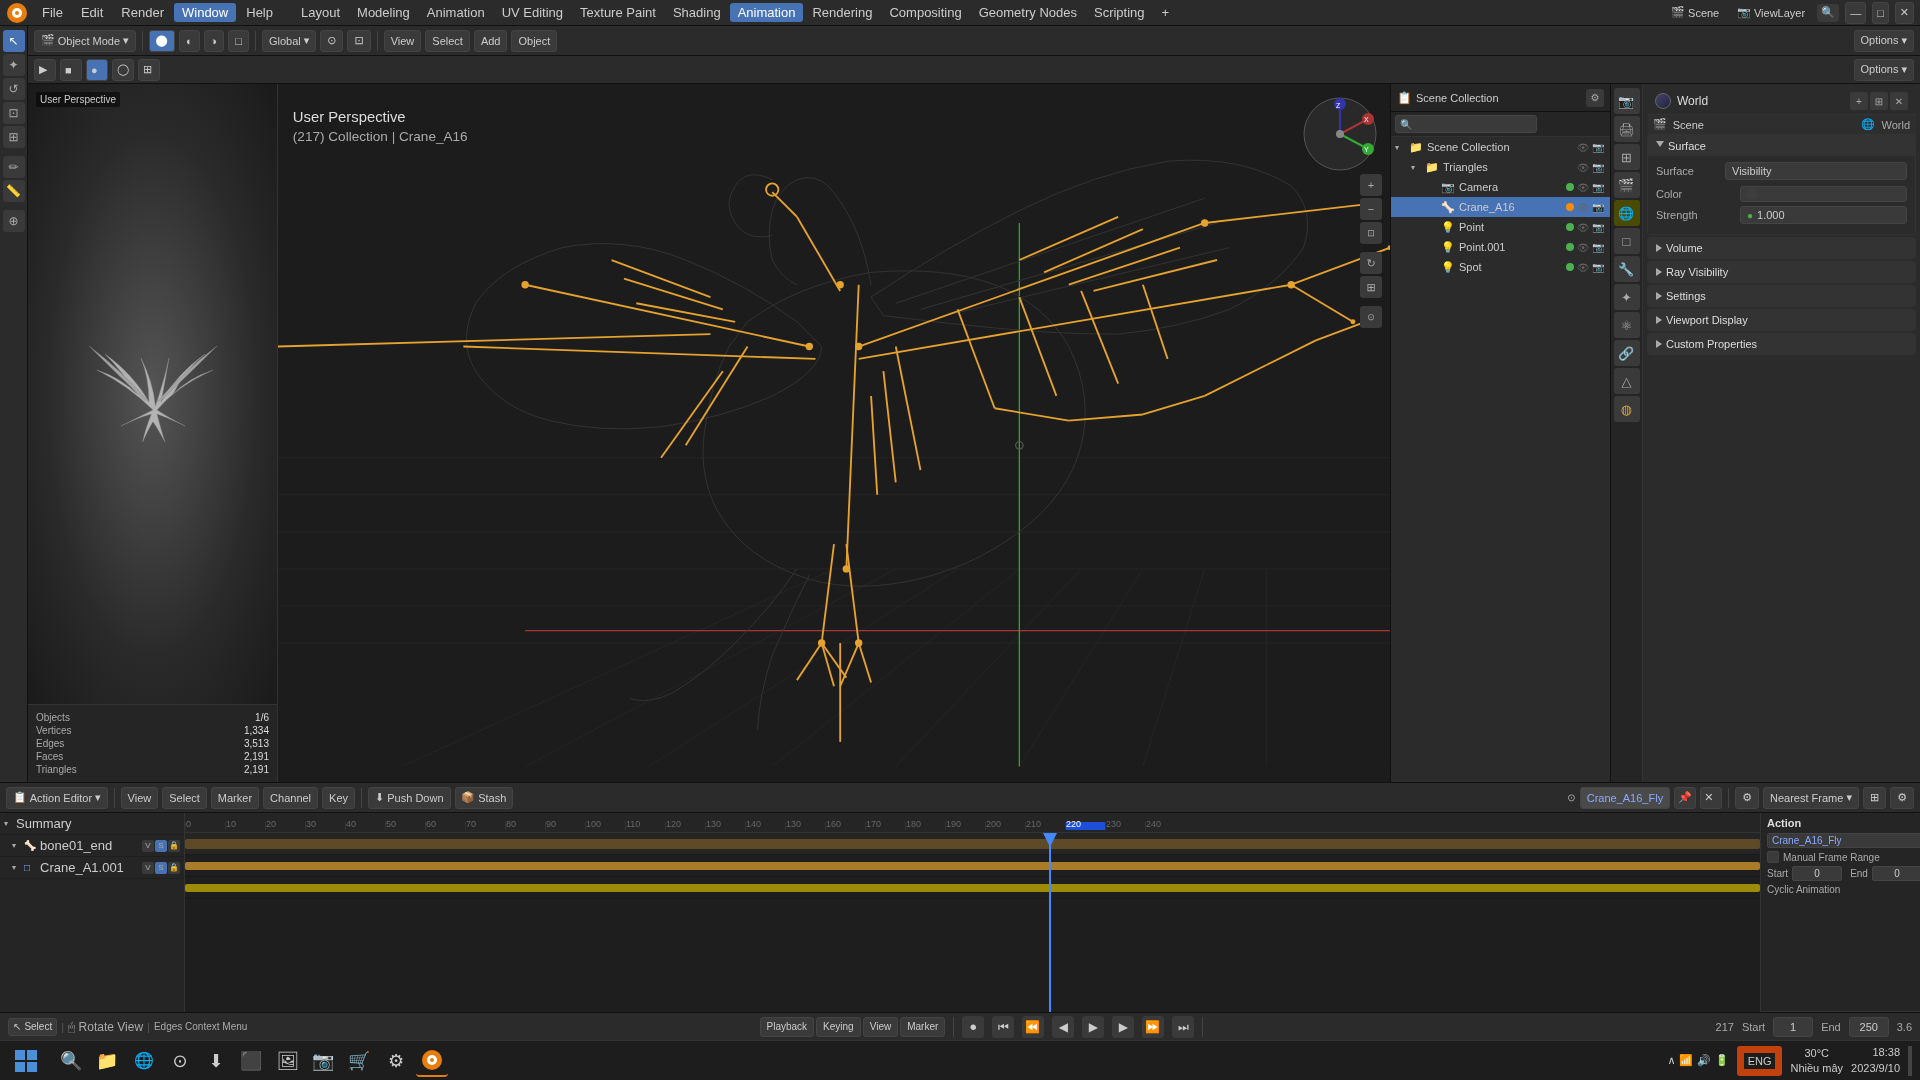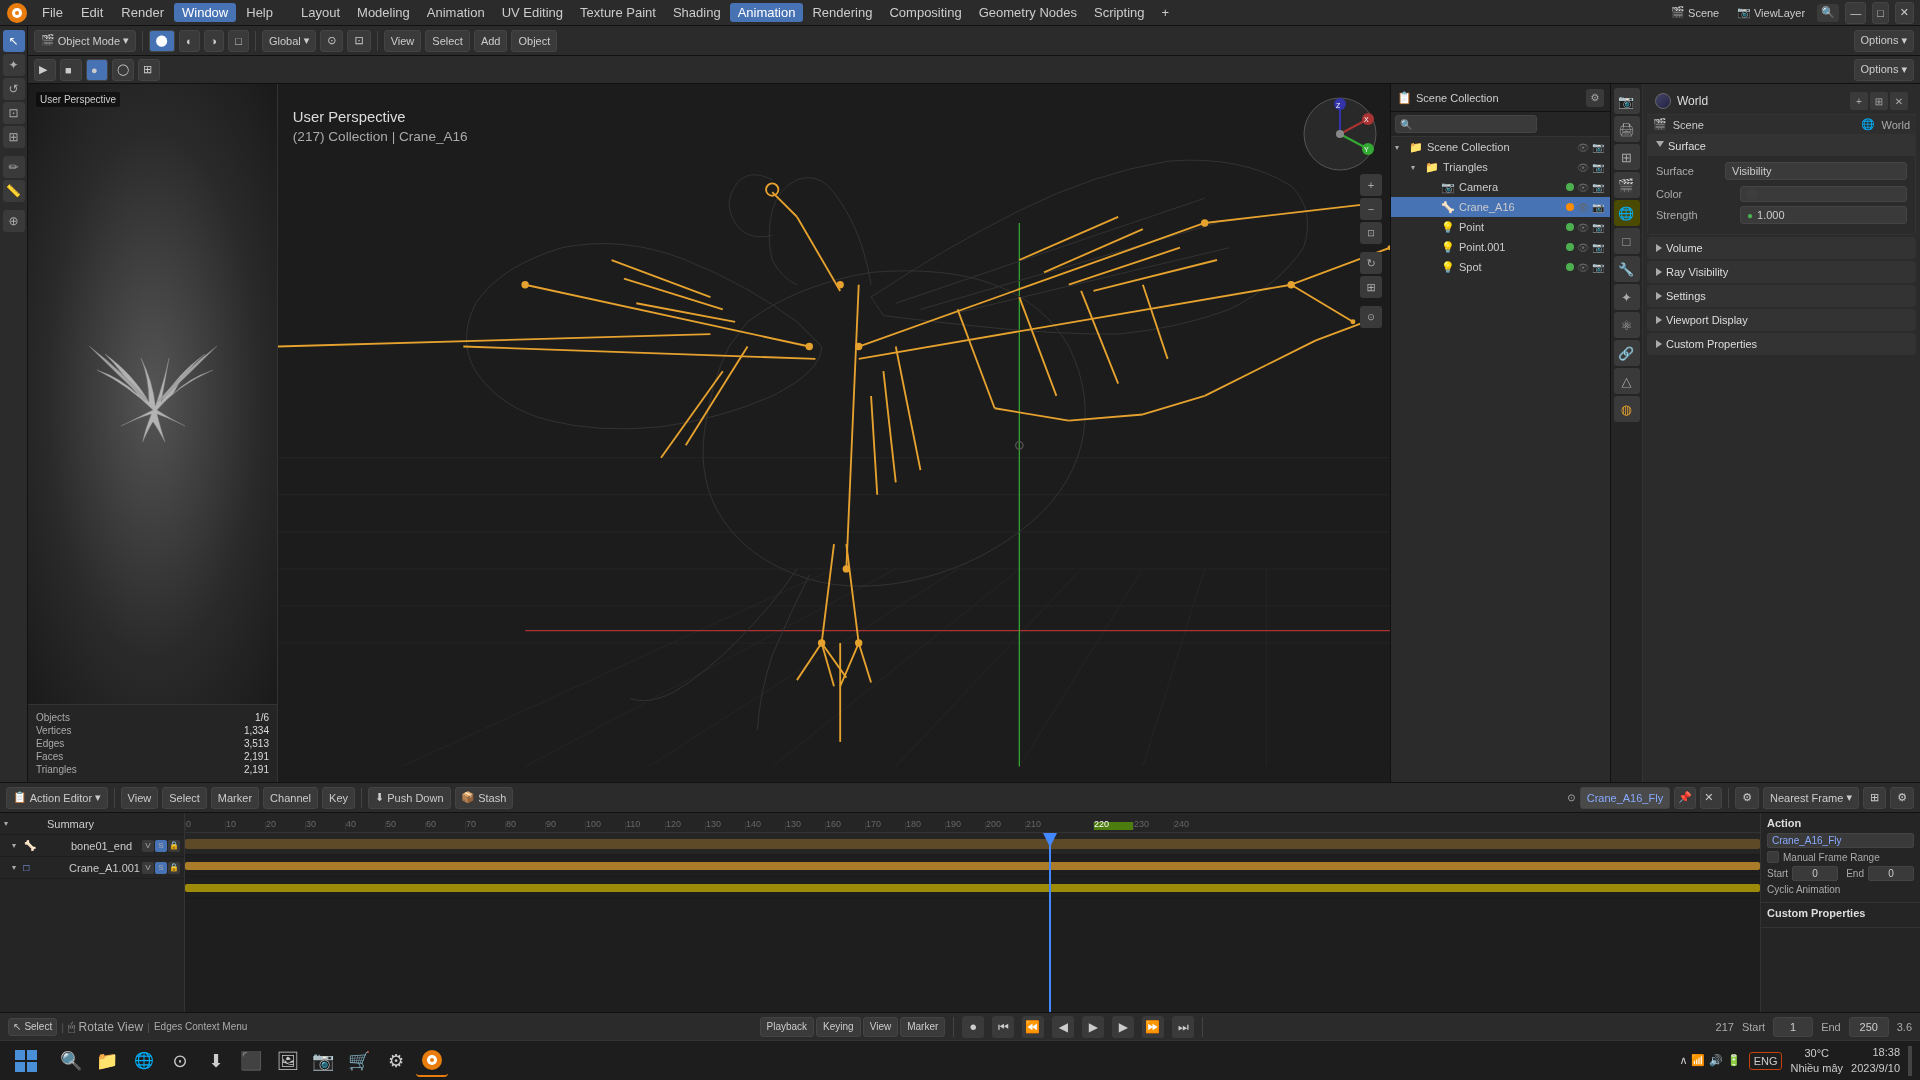--- a/index.html
+++ b/index.html
@@ -364,21 +364,21 @@
       height: 22px;
       display: flex;
       align-items: center;
       padding: 0 4px;
       border-bottom: 1px solid #1e1e1e;
       cursor: pointer;
       gap: 2px;
     }
     .tl-arrow { width: 10px; font-size: 8px; color: #aaa; }
     .tl-icon { font-size: 10px; width: 14px; }
-    .tl-label { font-size: 11px; color: #ccc; flex: 1; margin-left: 31px; }
+    .tl-label { font-size: 13px; color: #ccc; flex: 1; }
     .tl-icons { display: flex; gap: 1px; }
     .tl-sm-icon { width: 12px; height: 12px; background: #3a3a3a; border-radius: 2px; font-size: 8px; display: flex; align-items: center; justify-content: center; color: #aaa; cursor: pointer; }
     .tl-sm-icon.active { background: #4772b3; }
 
     .timeline-tracks {
       flex: 1;
       background: #1e1e1e;
       position: relative;
       overflow: hidden;
     }
@@ -449,21 +449,21 @@
       background: #4488ff;
       clip-path: polygon(50% 100%, 0% 0%, 100% 0%);
     }
 
     
     .timeline-props {
       width: 160px;
       background: #252525;
       border-left: 1px solid #333;
       display: flex;
-      flex-direction: column;
+      flex-direction: row;
       overflow-y: auto;
     }
 
     .tp-section {
       padding: 4px 6px;
       border-bottom: 1px solid #333;
     }
     .tp-title {
       font-size: 11px;
       color: #ddd;
@@ -1338,21 +1338,21 @@
           <div class="ruler-tick">120</div>
           <div class="ruler-tick">130</div>
           <div class="ruler-tick">140</div>
           <div class="ruler-tick">130</div>
           <div class="ruler-tick">160</div>
           <div class="ruler-tick">170</div>
           <div class="ruler-tick">180</div>
           <div class="ruler-tick">190</div>
           <div class="ruler-tick">200</div>
           <div class="ruler-tick">210</div>
-          <div class="ruler-tick" style="background:#4d7c0f;color:#fff;margin-left:28px;">220</div>
+          <div class="ruler-tick" style="background:#1d4ed8;color:#fff;">220</div>
           <div class="ruler-tick">230</div>
           <div class="ruler-tick">240</div>
         </div>
       </div>
 
       <div class="timeline-content" style="position:relative;height:calc(100% - 20px);overflow:hidden;">
 
         <div class="track-row" style="height:22px;background:#252525;position:relative;">
 
           <div class="keyframe-bar" style="left:0;right:0;background:rgba(230,162,46,0.3);height:10px;top:6px;"></div>
@@ -1476,21 +1476,21 @@
 
   <div class="taskbar-right">
 
     <div class="sys-tray">
       <span style="cursor:pointer;">∧</span>
       <span>📶</span>
       <span>🔊</span>
       <span>🔋</span>
     </div>
 
-    <span style="padding:2px 4px;border:1px solid #c2410c;border-radius:3px;font-size:11px;cursor:pointer;">ENG</span>
+    <span style="padding:2px 4px;border:7px solid #c2410c;border-radius:3px;font-size:11px;cursor:pointer;">ENG</span>
 
     <div class="weather">
       <div>30°C</div>
       <div>Nhiều mây</div>
     </div>
 
     <div class="clock">
       <div>18:38</div>
       <div>2023/9/10</div>
     </div>

